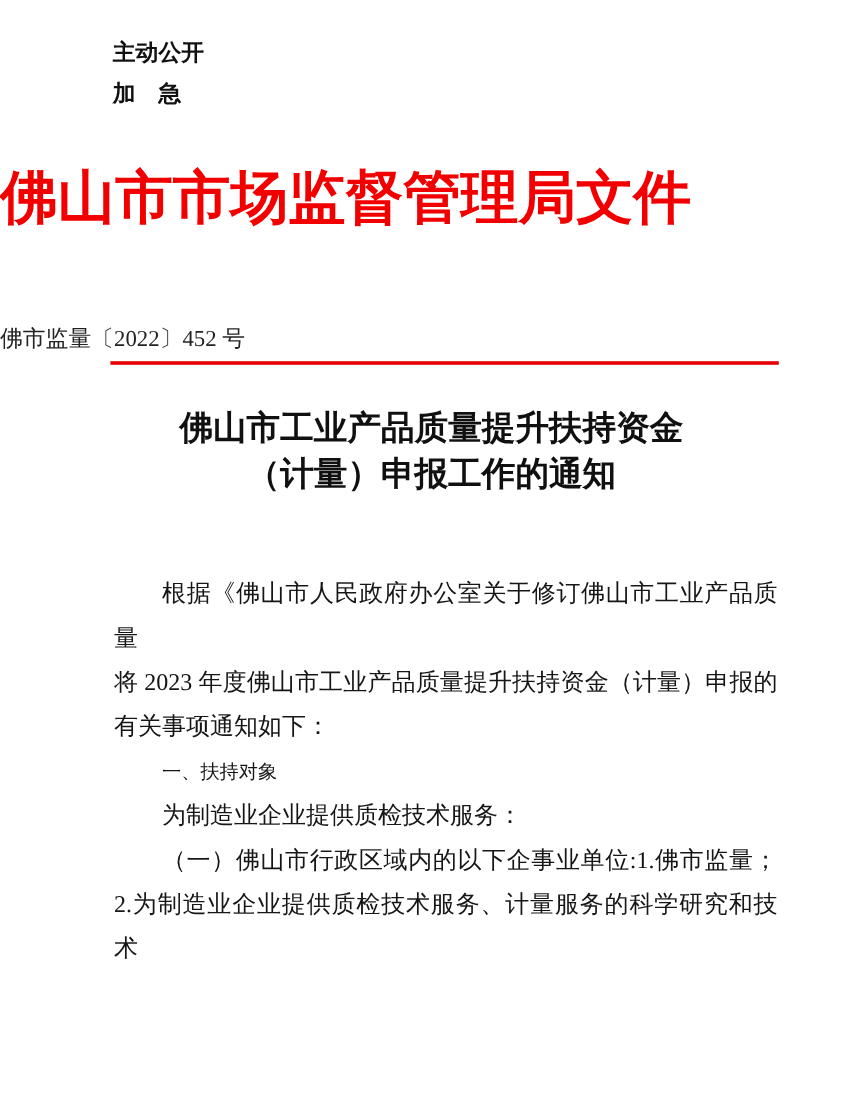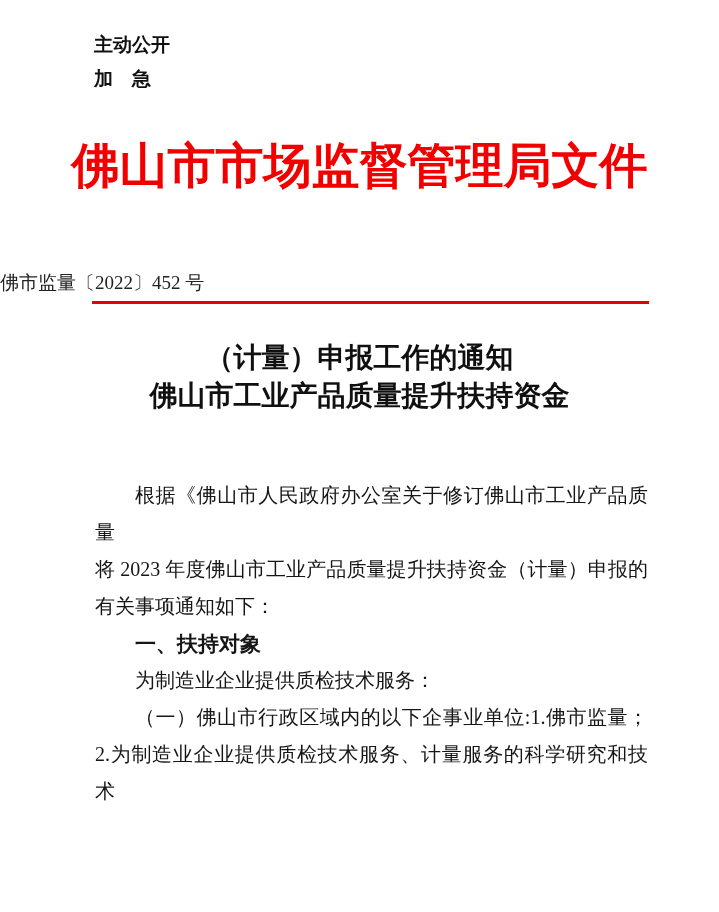--- a/index.html
+++ b/index.html
@@ -24,21 +24,21 @@
     font-weight: 700;
     font-size: 19px;
     line-height: 34px;
     color: #111111;
   }
   .agency-header {
     position: absolute;
     top: 134px;
     left: 0;
     width: 719px;
-    text-align: center;
+    text-align: left;
     font-family: "Liberation Serif", serif;
     font-weight: 700;
     font-size: 48px;
     line-height: 64px;
     color: #f20000;
     white-space: nowrap;
   }
   .doc-number {
     position: absolute;
     top: 270px;
@@ -78,22 +78,22 @@
     color: #161616;
   }
   .line { min-height: 37px; }
   .line.indent { text-indent: 40px; }
   .line.fill {
     text-align: justify;
     text-align-last: justify;
   }
   .line.heading {
     font-family: "Liberation Sans", sans-serif;
-    font-weight: 700;
-    font-size: 21px;
+    font-weight: 400;
+    font-size: 16px;
   }
   .page-number {
     position: absolute;
     top: 850px;
     right: 78px;
     font-size: 16px;
     letter-spacing: 1px;
     color: #111111;
   }
 </style>
@@ -107,22 +107,22 @@
     <div>加　急</div>
   </div>
 
   <div class="agency-header">佛山市市场监督管理局文件</div>
 
   <div class="doc-number">佛市监量〔2022〕452 号</div>
 
   <div class="red-rule"></div>
 
   <div class="title">
+      <div class="title-line">佛山市工业产品质量提升扶持资金</div>
       <div class="title-line">（计量）申报工作的通知</div>
-      <div class="title-line">佛山市工业产品质量提升扶持资金</div>
     </div>
 
   <div class="body-text">
       <div class="line indent fill">根据《佛山市人民政府办公室关于修订佛山市工业产品质量</div>
       <div class="line fill">将 2023 年度佛山市工业产品质量提升扶持资金（计量）申报的</div>
       <div class="line">有关事项通知如下：</div>
       <div class="line indent heading">一、扶持对象</div>
       <div class="line indent">为制造业企业提供质检技术服务：</div>
       <div class="line indent fill">（一）佛山市行政区域内的以下企事业单位:1.佛市监量；</div>
       <div class="line fill">2.为制造业企业提供质检技术服务、计量服务的科学研究和技术</div>

